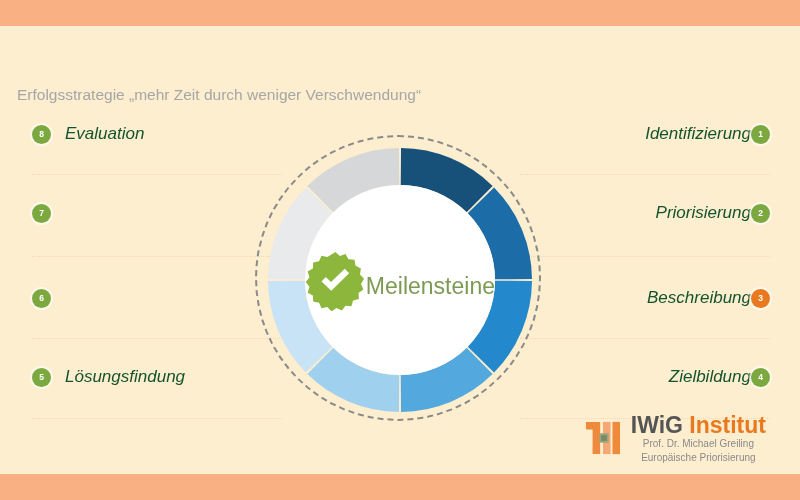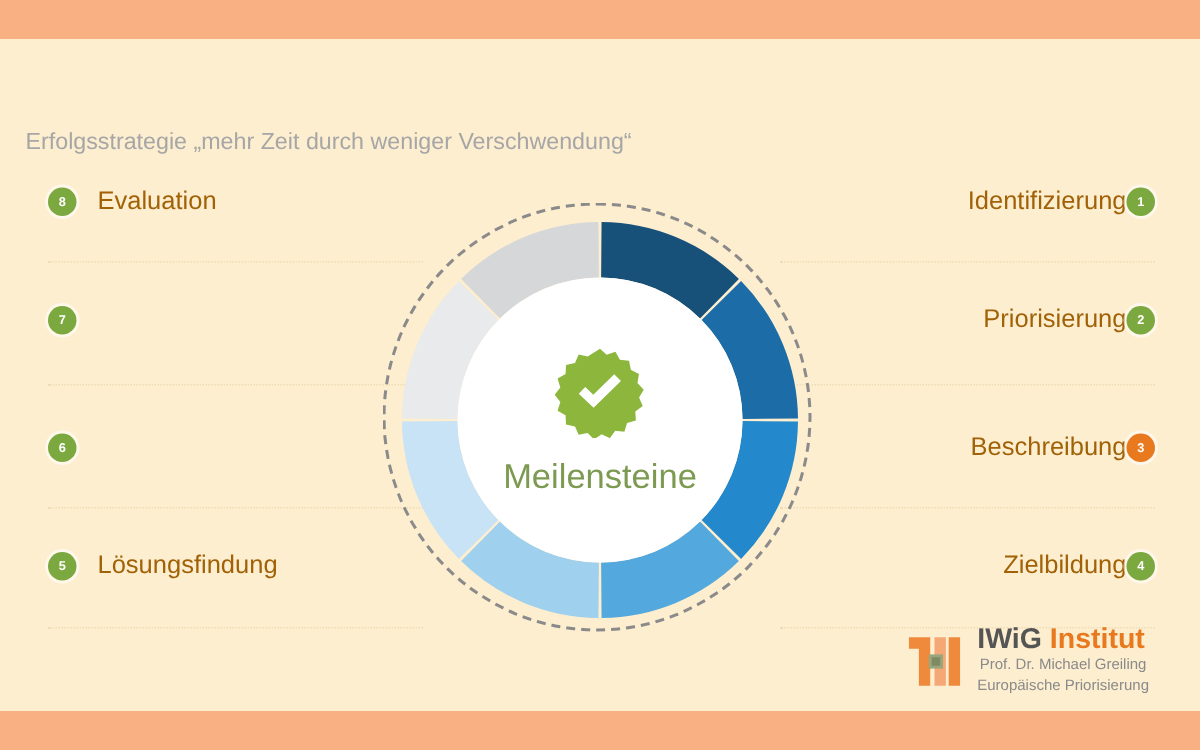--- a/index.html
+++ b/index.html
@@ -64,22 +64,23 @@
     font-size: 8.5px;
     line-height: 19px;
     text-align: center;
     font-weight: bold;
     box-shadow: 0 0 0 2px rgba(255,255,255,0.55);
   }
   .badge.orange { background: #e8791e; }
 
   .item-label {
     font-size: 17px;
-    color: #a16207;
-    white-space: nowrap;
+    color: #14532d;
+    white-space: nowrap;
+    font-style: italic;
   }
   .item-left .item-label  { margin-left: 14px; }
   .item-right .item-label { }
 
   .sep {
     position: absolute;
     height: 0;
     border-top: 1px dotted #eedcb4;
   }
   .sep-left  { left: 32px;  width: 250px; }
@@ -111,21 +112,21 @@
   }
   #hub {
     position: absolute;
     left: 50px;
     top: 50px;
     width: 190px;
     height: 190px;
     background: #ffffff;
     border-radius: 50%;
     display: flex;
-    flex-direction: column;
+    flex-direction: row;
     align-items: center;
     justify-content: center;
   }
   #seal { width: 62px; height: 62px; display: block; }
   #hub-label {
     margin-top: 12px;
     font-size: 23px;
     color: #7d9a52;
     white-space: nowrap;
   }
@@ -134,21 +135,21 @@
   #logo {
     position: absolute;
     right: 34px;
     bottom: 36px;
     display: flex;
     align-items: center;
   }
   #logo-mark { width: 38px; height: 36px; display: block; }
   #logo-text { margin-left: 9px; }
   #logo-title {
-    font-size: 19px;
+    font-size: 23px;
     font-weight: bold;
     white-space: nowrap;
     color: #e8791e;
     line-height: 1.05;
   }
   #logo-title .dark { color: #555555; font-weight: bold; }
   #logo-sub1, #logo-sub2 {
     font-size: 10px;
     color: #8a8a8a;
     white-space: nowrap;

